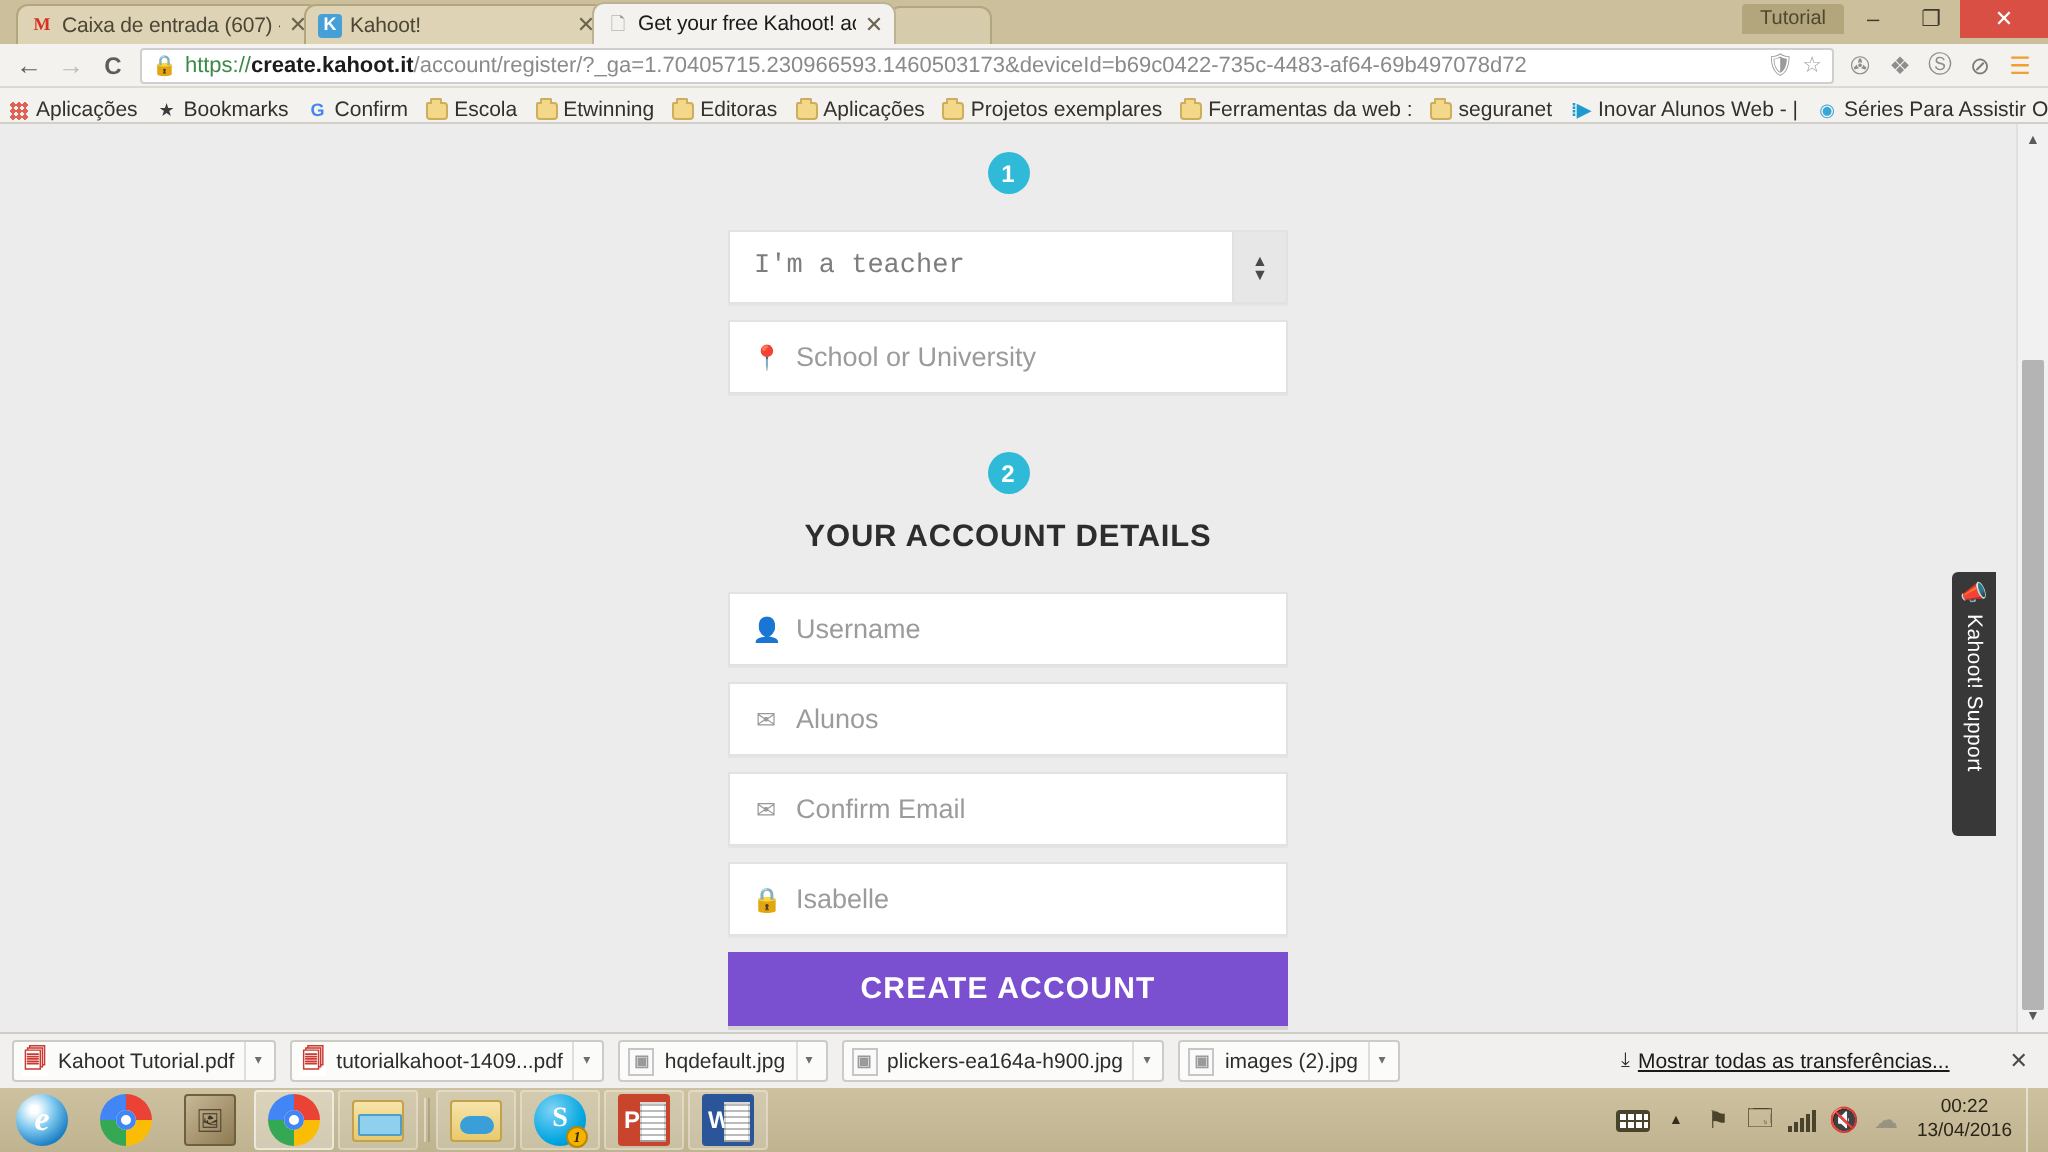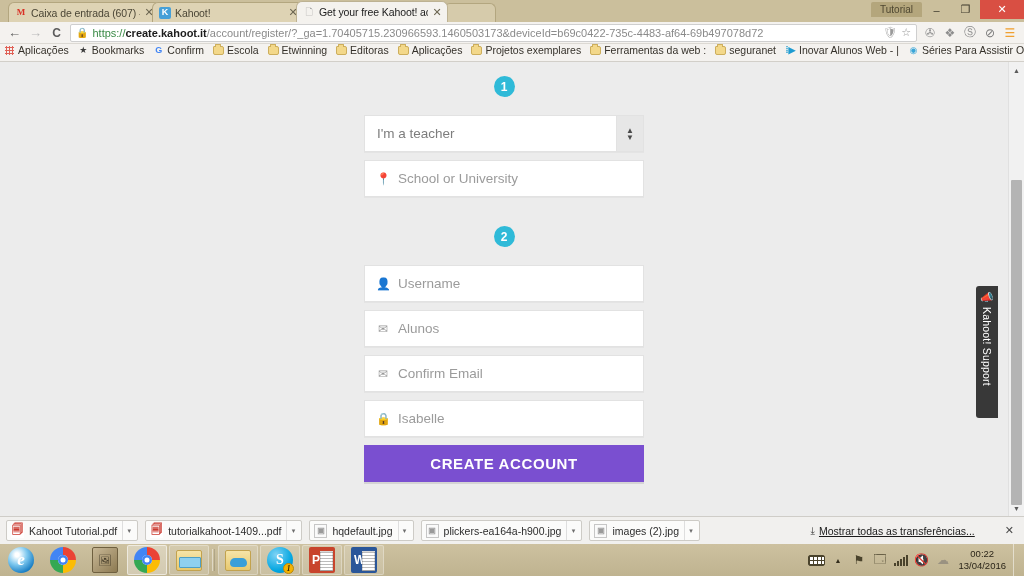--- a/index.html
+++ b/index.html
@@ -100,21 +100,21 @@
   .ext-icons .ei {
     width: 20px; height: 20px; display: flex; align-items: center;
     justify-content: center; font-size: 12px;
   }
   .ei-menu { color: #f0a030; font-size: 14px; letter-spacing: 0; }
 
   
   .bookmarks {
     height: 18px; width: 1024px; background: #f4f2ef;
     border-bottom: 1px solid #d2cfc9;
-    display: flex; align-items: flex-start; padding: 0 4px;
+    display: flex; align-items: flex-end; padding: 0 4px;
     font-size: 10.5px; color: #35312a; white-space: nowrap; overflow: hidden;
   }
   .bm { display: flex; align-items: center; margin-right: 9px; flex: 0 0 auto; }
   .bm-ico {
     width: 11px; height: 11px; margin-right: 3px; flex: 0 0 11px;
     display: flex; align-items: center; justify-content: center; font-size: 9px;
   }
   .folder-ico {
     width: 11px; height: 9px; background: #f3d88a;
     border: 1px solid #cdae5c; border-radius: 1px 2px 2px 2px;
@@ -164,21 +164,21 @@
     display: flex; align-items: center;
     padding: 0 11px;
     box-shadow: 0 1px 0 rgba(0,0,0,0.03);
   }
   .field-ico {
     width: 14px; flex: 0 0 14px; margin-right: 8px;
     color: #9a9a9a; font-size: 12px; text-align: center; line-height: 1;
   }
   .field-text { font-size: 13.5px; color: #9b9b9b; }
   .field.select { padding-right: 0; }
-  .field.select .field-text { color: #7d7d7d; padding-left: 1px; }
+  .field.select .field-text { color: #7d7d7d; padding-left: 1px; font-family: Liberation Mono, monospace; }
   .spinner {
     margin-left: auto; width: 27px; height: 35px;
     background: #e7e7e7; border-left: 1px solid #e2e2e2;
     display: flex; flex-direction: column; align-items: center;
     justify-content: center; color: #4a4a4a; font-size: 8px; line-height: 7px;
   }
   .submit-btn {
     height: 37px; background: #7a4fd0;
     color: #fff; font-size: 15px; font-weight: bold; letter-spacing: 0.6px;
     display: flex; align-items: center; justify-content: center;
@@ -519,20 +519,21 @@
               <span>▼</span>
           </span>
         </div>
 
         <div class="field" style="margin-top:8px;">
           <span class="field-ico">📍</span>
           <span class="field-text">School or University</span>
         </div>
 
         <div class="step-badge" style="margin-top:29px;">2</div>
+        <div class="section-title" style="margin-top:13px;">YOUR ACCOUNT DETAILS</div>
 
         <div class="field" style="margin-top:18px;">
           <span class="field-ico">👤</span>
           <span class="field-text">Username</span>
         </div>
 
         <div class="field" style="margin-top:8px;">
           <span class="field-ico">✉</span>
           <span class="field-text">Alunos</span>
         </div>

